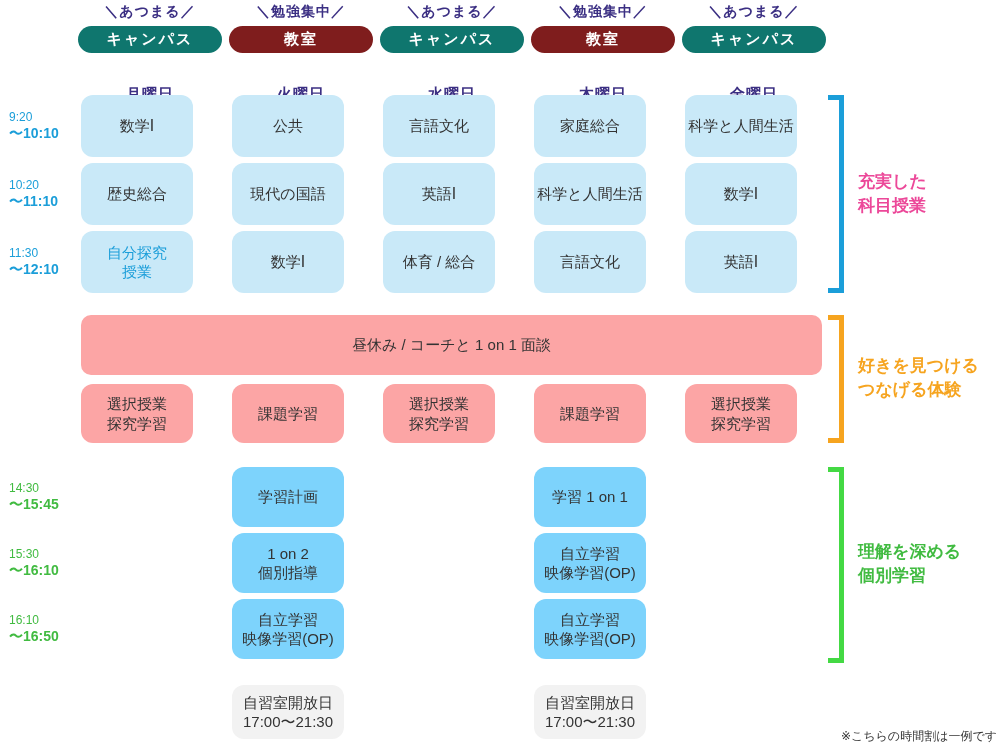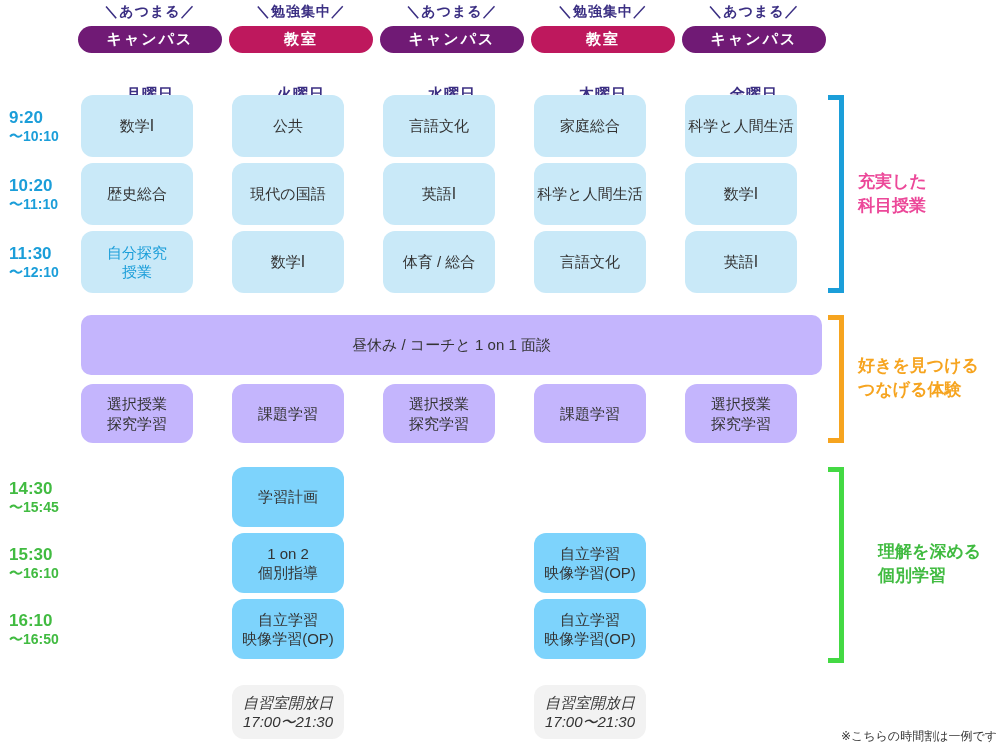--- a/index.html
+++ b/index.html
@@ -5,69 +5,69 @@
   html,body{margin:0;padding:0;background:#ffffff;}
   .board{position:relative;width:1000px;height:749px;background:#ffffff;overflow:hidden;
          font-family:"Liberation Sans","DejaVu Sans",sans-serif;color:#333;}
 
   
   .slogan{position:absolute;top:3px;width:144px;text-align:center;
           font-size:14px;font-weight:bold;color:#3b2f83;letter-spacing:1px;}
   .pill{position:absolute;top:26px;width:144px;height:27px;border-radius:14px;
         display:flex;align-items:center;justify-content:center;
         color:#fff;font-size:15px;font-weight:bold;letter-spacing:2px;}
-  .pill.indigo{background:#701a75;}
-  .pill.green{background:#be185d;}
+  .pill.indigo{background:#0f766e;}
+  .pill.green{background:#7f1d1d;}
   .day{position:absolute;top:63px;width:144px;text-align:center;
        font-size:15px;font-weight:bold;color:#3b2f83;letter-spacing:1px;margin-top:22px;}
 
   
   .h0{left:78px}.h1{left:229px}.h2{left:380px}.h3{left:531px}.h4{left:682px}
 
   
   .c0{left:81px}.c1{left:232px}.c2{left:383px}.c3{left:534px}.c4{left:685px}
 
   
   .r1{top:95px;height:62px}.r2{top:163px;height:62px}.r3{top:231px;height:62px}
   .rl{top:315px;height:60px}
   .r5{top:384px;height:59px}
   .r6{top:467px;height:60px}.r7{top:533px;height:60px}.r8{top:599px;height:60px}
   .rb{top:685px;height:54px}
 
   .cell{position:absolute;width:112px;border-radius:12px;
         display:flex;align-items:center;justify-content:center;text-align:center;
         font-size:15px;line-height:1.3;color:#333;white-space:pre-line;}
   .bg-blue{background:#c9e9f8;}
-  .bg-yellow{background:#c4b5fd;}
+  .bg-yellow{background:#fca5a5;}
   .bg-green{background:#7dd3fc;}
-  .bg-gray{background:#f2f2f2;font-style:italic;}
+  .bg-gray{background:#f2f2f2;}
   .txt-blue{color:#1b9ed9;}
   .lunch{left:81px;width:741px;border-radius:10px;}
 
   
   .time{position:absolute;left:9px;width:70px;display:flex;flex-direction:column;
         justify-content:center;align-items:flex-start;}
-  .time .t1{font-size:17px;font-weight:bold;line-height:1.25;}
+  .time .t1{font-size:12px;font-weight:normal;line-height:1.25;}
   .time .t2{font-size:14px;font-weight:bold;line-height:1.25;}
   .time.tm-blue{color:#1b9ed9;}
   .time.tm-orange{color:#f6a41f;}
   .time.tm-green{color:#41bb41;}
 
   
   .bracket{position:absolute;left:828px;width:16px;box-sizing:border-box;
            border-style:solid;border-width:5px 5px 5px 0;}
   .bk-blue{top:95px;height:198px;border-color:#1b9ed9;}
   .bk-orange{top:315px;height:128px;border-color:#f6a41f;}
   .bk-green{top:467px;height:196px;border-color:#44d944;}
 
   .seclabel{position:absolute;left:858px;font-size:17px;font-weight:bold;
             line-height:1.4;white-space:pre-line;}
   .sl-blue{top:170px;color:#ec4899;}
   .sl-orange{top:354px;color:#f6a41f;}
-  .sl-green{top:540px;color:#41bb41;margin-left:20px;}
+  .sl-green{top:540px;color:#41bb41;}
 
   .note{position:absolute;right:3px;bottom:4px;font-size:12px;color:#333;}
 </style>
 </head>
 <body>
 
 <div class="board">
 
   <div class="slogan h0">＼あつまる／</div>
   <div class="slogan h1">＼勉強集中／</div>
@@ -136,20 +136,21 @@
   <div class="cell bg-yellow r5 c0">選択授業
 探究学習</div>
   <div class="cell bg-yellow r5 c1">課題学習</div>
   <div class="cell bg-yellow r5 c2">選択授業
 探究学習</div>
   <div class="cell bg-yellow r5 c3">課題学習</div>
   <div class="cell bg-yellow r5 c4">選択授業
 探究学習</div>
 
   <div class="cell bg-green r6 c1">学習計画</div>
+  <div class="cell bg-green r6 c3">学習 1 on 1</div>
 
   <div class="cell bg-green r7 c1">1 on 2
 個別指導</div>
   <div class="cell bg-green r7 c3">自立学習
 映像学習(OP)</div>
 
   <div class="cell bg-green r8 c1">自立学習
 映像学習(OP)</div>
   <div class="cell bg-green r8 c3">自立学習
 映像学習(OP)</div>

